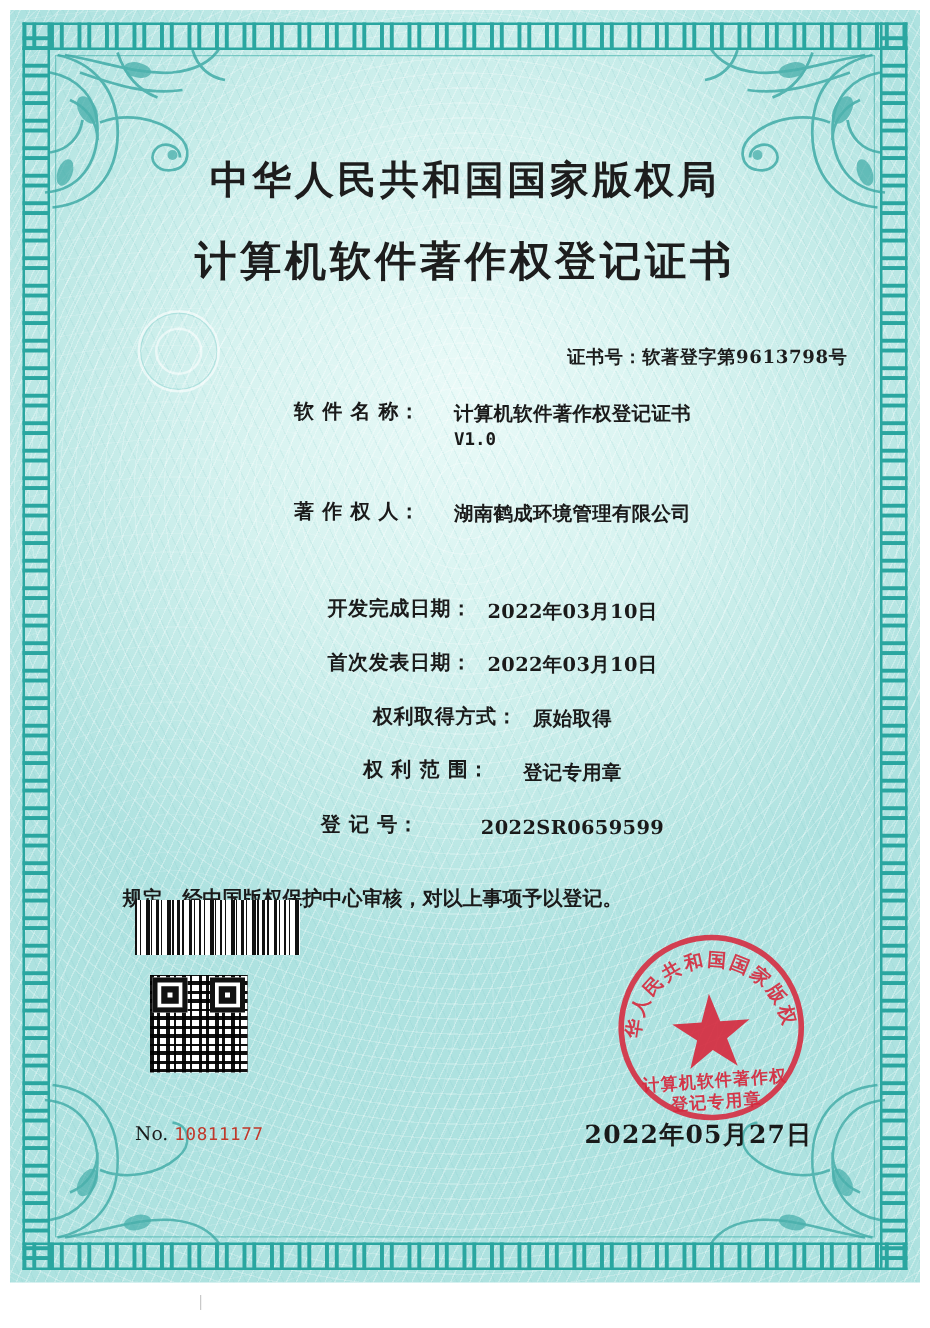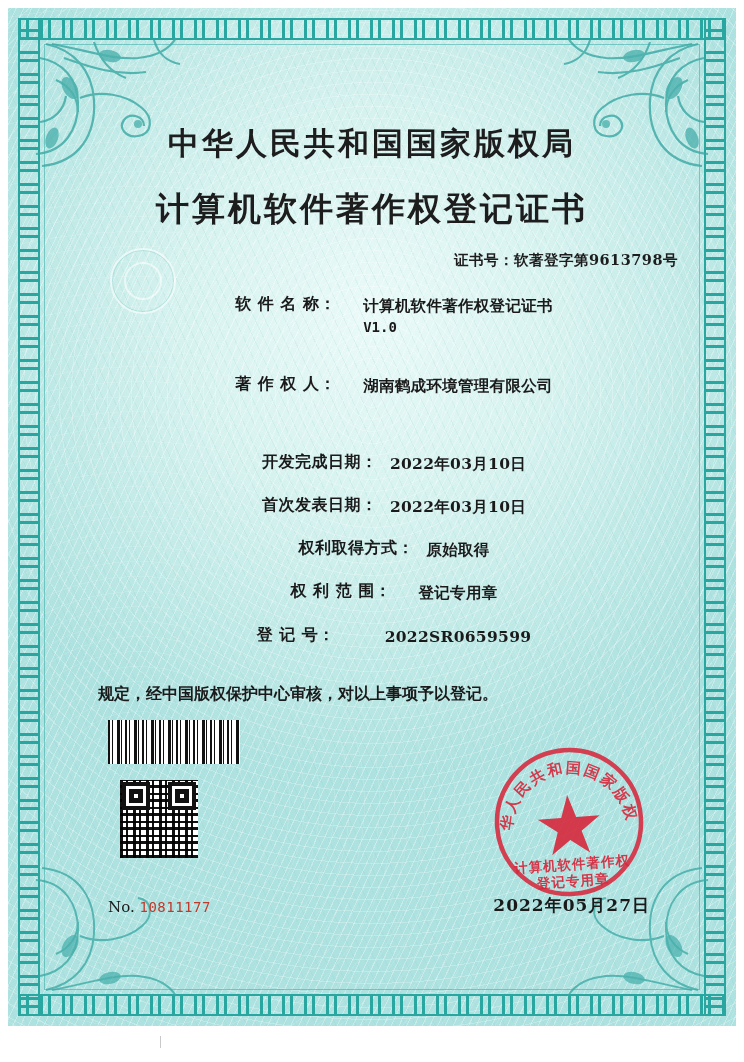--- a/index.html
+++ b/index.html
@@ -146,21 +146,21 @@
     letter-spacing: 3px;
     color: #1d1d1d;
     margin-top: 22px;
     font-family: "DejaVu Serif", serif;
   }
   .cert-no {
     text-align: right;
     font-size: 14.5px;
     font-weight: bold;
     color: #1d1d1d;
-    margin-top: 19px;
+    margin-top: 44px;
     padding-right: 12px;
     font-family: "DejaVu Serif", serif;
     letter-spacing: .5px;
   }
 
   
   .emblem-watermark {
     position: absolute;
     left: 56px;
     top: 200px;
@@ -280,21 +280,21 @@
     color: #c0392b;
     font-family: "DejaVu Sans Mono", monospace;
     letter-spacing: .5px;
     font-size: 14px;
   }
 
   .issue-date {
     position: absolute;
     right: 86px;
     top: 886px;
-    font-size: 17px;
+    font-size: 20px;
     font-weight: bold;
     color: #1a1a1a;
     font-family: "DejaVu Serif", serif;
     letter-spacing: 1px;
   }
 
   
   .seal {
     position: absolute;
     right: 88px;

